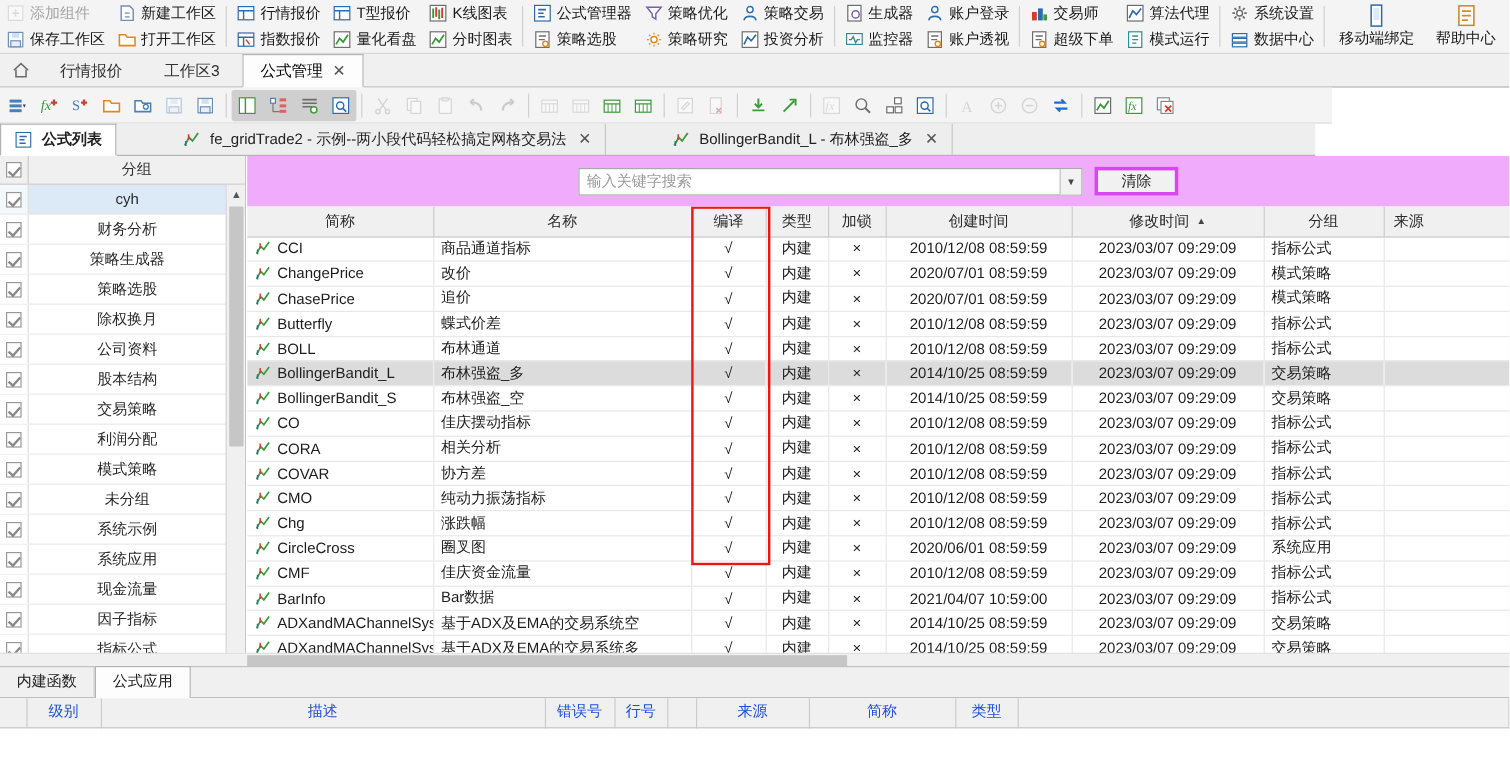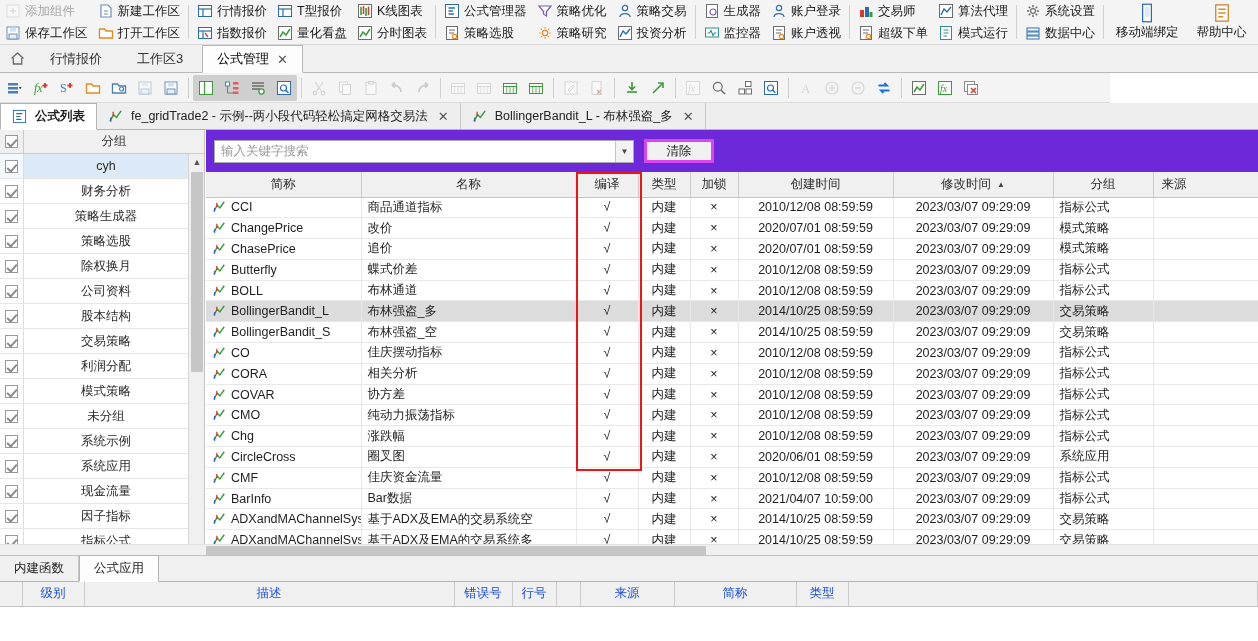--- a/index.html
+++ b/index.html
@@ -62,23 +62,23 @@
   }
   .tb-btn {
     width: 26px; height: 26px; display: flex; align-items: center;
     justify-content: center; border-radius: 2px;
   }
   .tb-sep { width: 1px; height: 20px; background: #cfcfcf; margin: 0 4px; }
   .tb-group-sel { display: flex; background: #cfcfcf; border-radius: 2px; }
 
   
   .doctabs {
-    position: absolute; left: 0; top: 103px; width: 1258px; height: 27px;
+    position: absolute; left: 0; top: 103px; width: 1096px; height: 27px;
     background: #eeeeee; border-bottom: 1px solid #b4b4b4;
-    display: flex; align-items: flex-end;
+    display: flex; align-items: flex-end; gap: 44px;
   }
   .doctab {
     height: 26px; padding: 0 11px; display: flex; align-items: center; gap: 7px;
     font-size: 12.5px; white-space: nowrap; color: #222;
     border-right: 1px solid #c8c8c8;
   }
   .doctab.active {
     background: #ffffff; height: 27px; margin-bottom: -1px;
     border: 1px solid #b4b4b4; border-bottom: 1px solid #ffffff;
     font-weight: bold;
@@ -131,21 +131,21 @@
   .vscroll .arrow.bot { position: absolute; bottom: 0; left: 0; }
   .vscroll .thumb {
     position: absolute; left: 2px; top: 18px; width: 12px; height: 200px;
     background: #c6c6c6; border-radius: 1px;
   }
 
   
   .rightpane { position: absolute; left: 206px; top: 0; width: 1052px; height: 425px; background: #fff; }
   .searchbar {
     height: 42px; display: flex; align-items: center; gap: 10px;
-    padding: 0 8px 0 8px; background: #6d28d9;
+    padding: 0 8px 0 8px; background: #f0abfc; justify-content: center;
   }
   .combo {
     flex: 0 0 420px; height: 23px; border: 1px solid #a9a9a9; background: #fff;
     display: flex; align-items: center;
   }
   .combo input {
     flex: 1; border: 0; outline: none; height: 21px; padding: 0 6px;
     font-size: 12.5px; font-family: inherit; color: #333; background: transparent;
   }
   .combo input::placeholder { color: #9a9a9a; }

